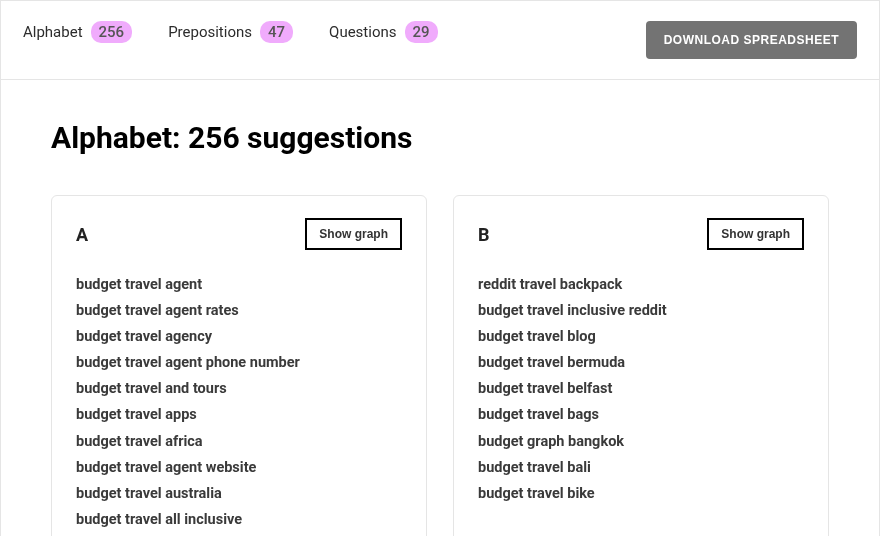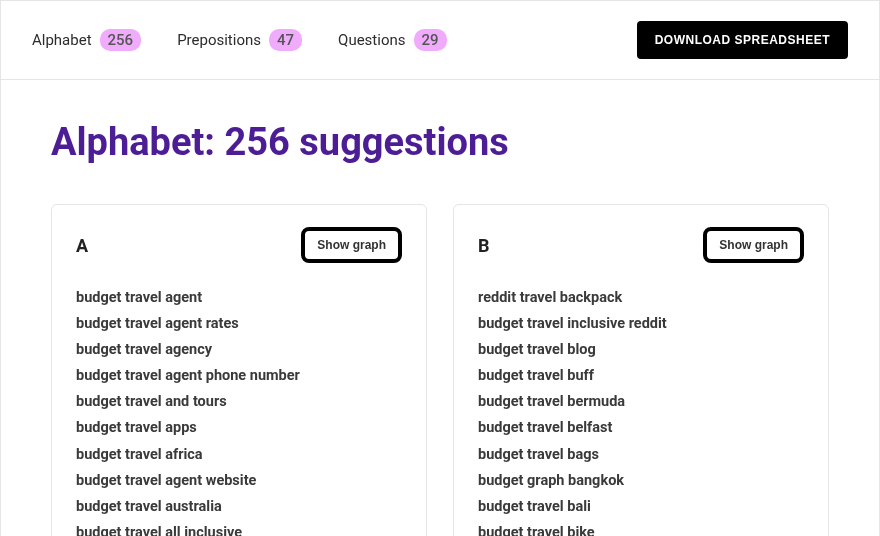--- a/index.html
+++ b/index.html
@@ -15,22 +15,22 @@
       height: 536px;
       overflow: hidden;
     }
     .container {
       border: 1px solid #e5e5e5;
       border-top: none;
       background: #fff;
     }
     .tabbar {
       display: flex;
-      align-items: center;
-      padding: 20px 31px;
+      align-items: flex-start;
+      padding: 20px 22px;
       border-top: 1px solid #e5e5e5;
       border-bottom: 1px solid #e5e5e5;
       position: relative;
     }
     .tab {
       display: flex;
       align-items: center;
       margin-right: 36px;
       cursor: pointer;
       font-size: 15px;
@@ -43,37 +43,37 @@
       display: inline-block;
       background: #f0abfc;
       color: #555;
       border-radius: 10px;
       padding: 2px 8px;
       font-size: 15px;
       font-weight: 500;
     }
     .download-btn {
       margin-left: auto;
-      background: #000000;
+      background: #737373;
       color: #fff;
       border: none;
       border-radius: 4px;
       padding: 12px 18px;
       font-size: 12px;
       font-weight: 700;
       letter-spacing: 0.5px;
       cursor: pointer;
     }
     .content {
       padding: 40px 50px 20px 50px;
     }
     .heading {
-      font-size: 38px;
+      font-size: 30px;
       font-weight: 700;
-      color: #4c1d95;
+      color: #000000;
       margin-bottom: 40px;
     }
     .cards {
       display: flex;
       gap: 26px;
     }
     .card {
       border: 1px solid #e5e5e5;
       border-radius: 6px;
       padding: 22px 24px;
@@ -86,22 +86,22 @@
       justify-content: space-between;
       margin-bottom: 22px;
     }
     .card-letter {
       font-size: 18px;
       font-weight: 700;
       color: #222;
     }
     .showgraph-btn {
       background: #fff;
-      border: 4px solid #000000;
-      border-radius: 8px;
+      border: 2px solid #000000;
+      border-radius: 0;
       padding: 7px 12px;
       font-size: 12px;
       font-weight: 600;
       color: #333;
       cursor: pointer;
     }
     .card-list {
       list-style: none;
       font-weight: bold;
     }
@@ -157,21 +157,20 @@
 
       <div class="card">
         <div class="card-header">
           <div class="card-letter">B</div>
           <button class="showgraph-btn">Show graph</button>
         </div>
         <ul class="card-list">
           <li>reddit travel backpack</li>
           <li>budget travel inclusive reddit</li>
           <li>budget travel blog</li>
-          <li>budget travel buff</li>
           <li>budget travel bermuda</li>
           <li>budget travel belfast</li>
           <li>budget travel bags</li>
           <li>budget graph bangkok</li>
           <li>budget travel bali</li>
           <li>budget travel bike</li>
         </ul>
       </div>
 
     </div>

